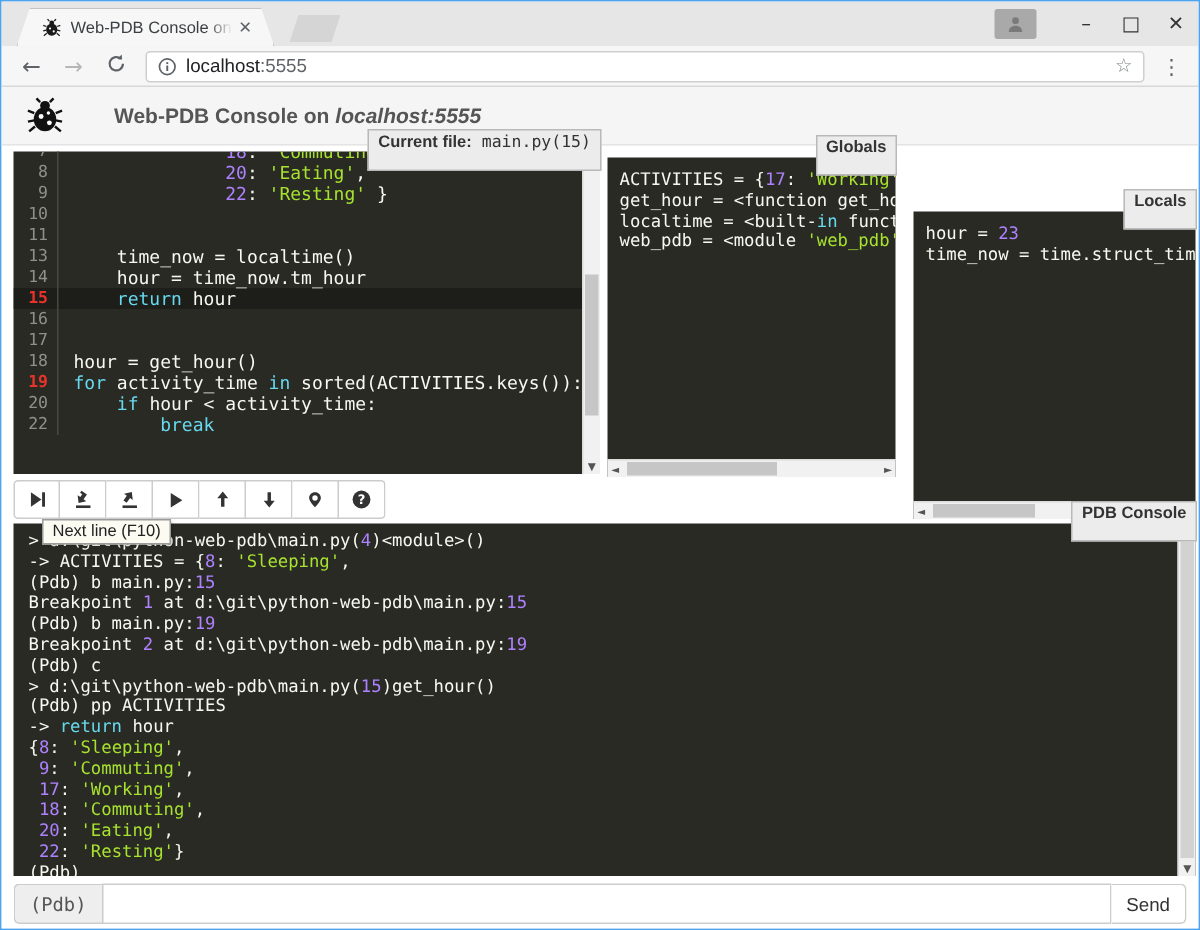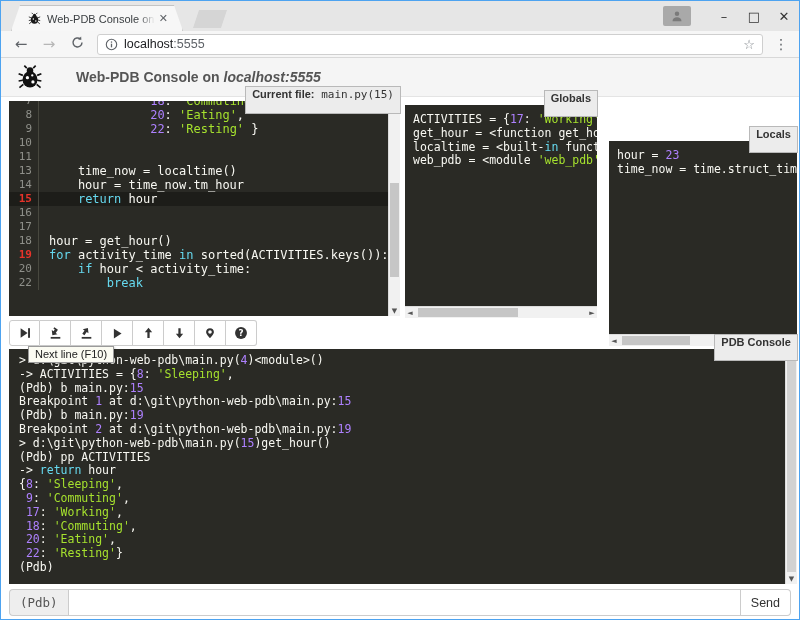--- a/index.html
+++ b/index.html
@@ -280,20 +280,21 @@
 
     <div class="panel" id="console-panel">
       <div class="panel-label">PDB Console</div>
       <div id="console-body">
           <div class="term-line"><span class="tk-pln">&gt; d:\git\python-web-pdb\main.py(</span><span class="tk-num">4</span><span class="tk-pln">)&lt;module&gt;()</span></div>
           <div class="term-line"><span class="tk-pln">-&gt; ACTIVITIES = {</span><span class="tk-num">8</span><span class="tk-pln">: </span><span class="tk-str">'Sleeping'</span><span class="tk-pln">,</span></div>
           <div class="term-line"><span class="tk-pln">(Pdb) b main.py:</span><span class="tk-num">15</span></div>
           <div class="term-line"><span class="tk-pln">Breakpoint </span><span class="tk-num">1</span><span class="tk-pln"> at d:\git\python-web-pdb\main.py:</span><span class="tk-num">15</span></div>
           <div class="term-line"><span class="tk-pln">(Pdb) b main.py:</span><span class="tk-num">19</span></div>
           <div class="term-line"><span class="tk-pln">Breakpoint </span><span class="tk-num">2</span><span class="tk-pln"> at d:\git\python-web-pdb\main.py:</span><span class="tk-num">19</span></div>
+          <div class="term-line"><span class="tk-pln">(Pdb) c</span></div>
           <div class="term-line"><span class="tk-pln">&gt; d:\git\python-web-pdb\main.py(</span><span class="tk-num">15</span><span class="tk-pln">)get_hour()</span></div>
           <div class="term-line"><span class="tk-pln">(Pdb) pp ACTIVITIES</span></div>
           <div class="term-line"><span class="tk-pln">-&gt; </span><span class="tk-kwd">return</span><span class="tk-pln"> hour</span></div>
           <div class="term-line"><span class="tk-pln">{</span><span class="tk-num">8</span><span class="tk-pln">: </span><span class="tk-str">'Sleeping'</span><span class="tk-pln">,</span></div>
           <div class="term-line"><span class="tk-pln"> </span><span class="tk-num">9</span><span class="tk-pln">: </span><span class="tk-str">'Commuting'</span><span class="tk-pln">,</span></div>
           <div class="term-line"><span class="tk-pln"> </span><span class="tk-num">17</span><span class="tk-pln">: </span><span class="tk-str">'Working'</span><span class="tk-pln">,</span></div>
           <div class="term-line"><span class="tk-pln"> </span><span class="tk-num">18</span><span class="tk-pln">: </span><span class="tk-str">'Commuting'</span><span class="tk-pln">,</span></div>
           <div class="term-line"><span class="tk-pln"> </span><span class="tk-num">20</span><span class="tk-pln">: </span><span class="tk-str">'Eating'</span><span class="tk-pln">,</span></div>
           <div class="term-line"><span class="tk-pln"> </span><span class="tk-num">22</span><span class="tk-pln">: </span><span class="tk-str">'Resting'</span><span class="tk-pln">}</span></div>
           <div class="term-line"><span class="tk-pln">(Pdb)</span></div>

